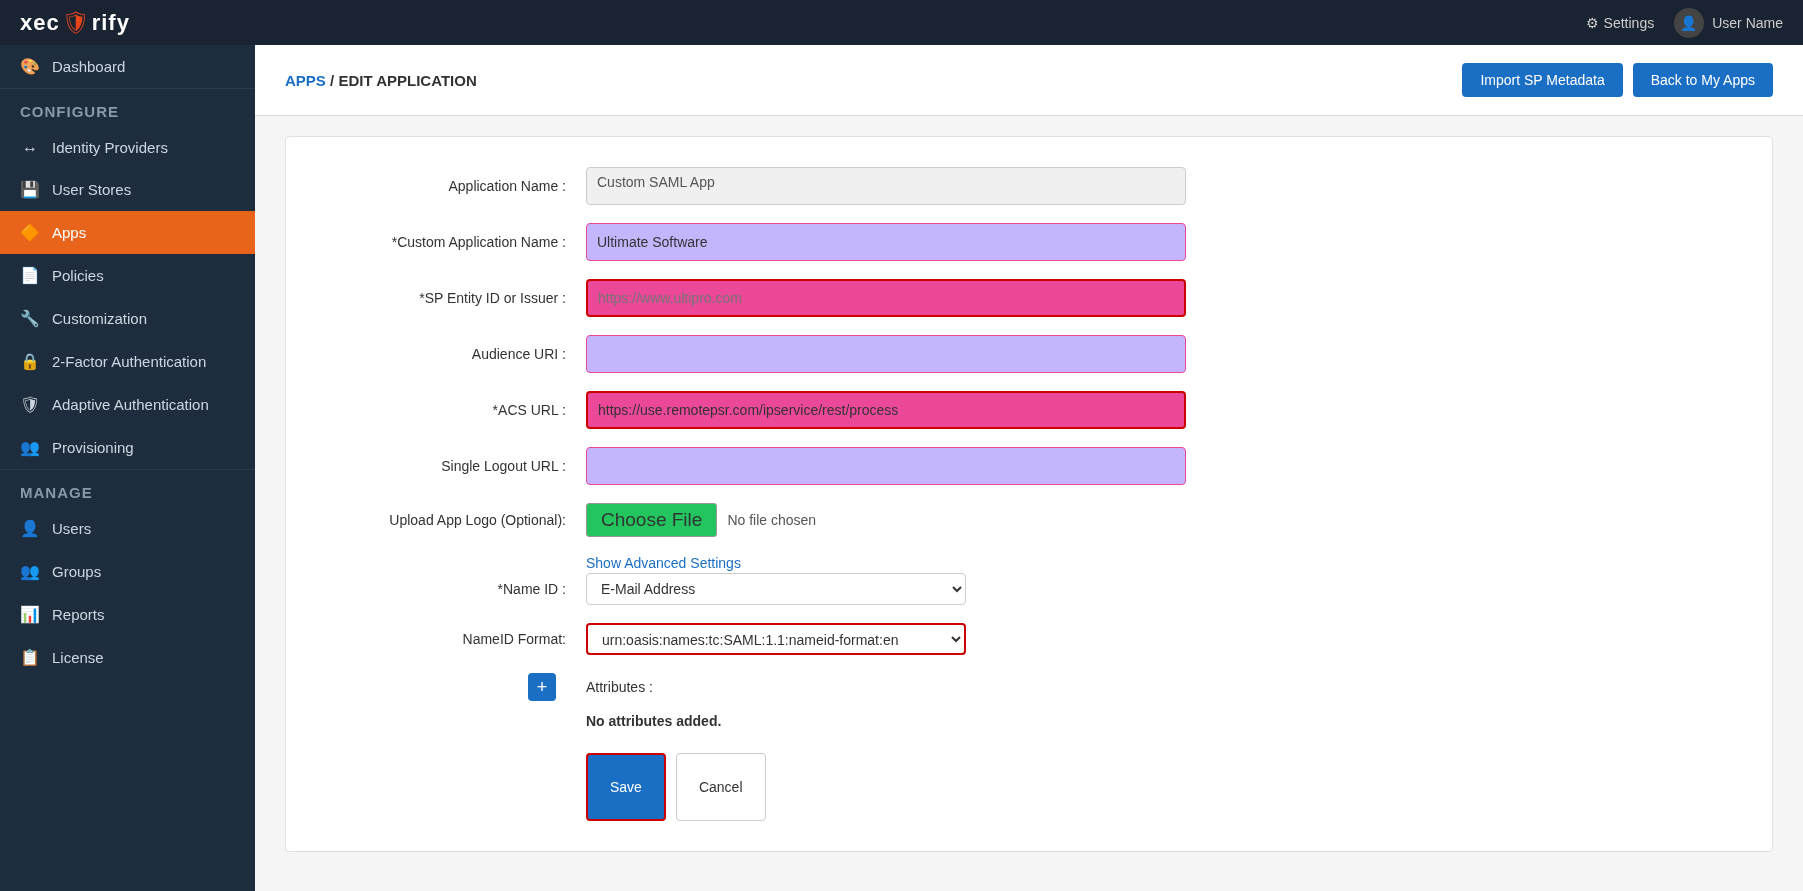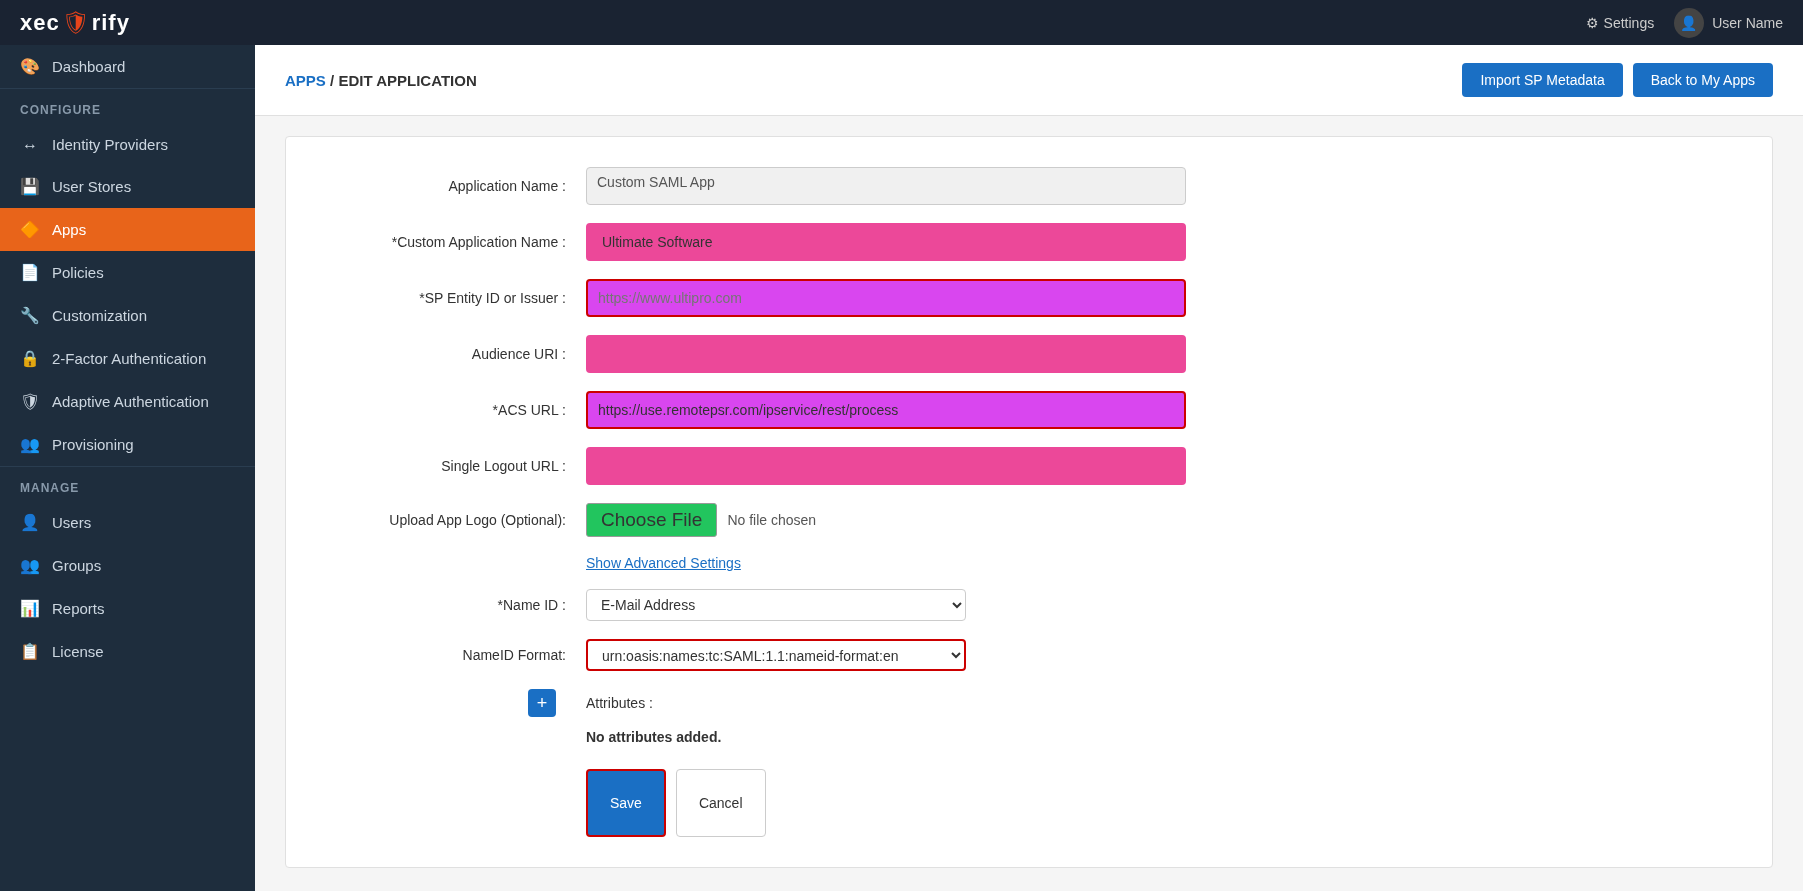--- a/index.html
+++ b/index.html
@@ -73,21 +73,21 @@
     .sidebar {
       width: 255px;
       background: #1e2d3d;
       flex-shrink: 0;
       overflow-y: auto;
       display: flex;
       flex-direction: column;
     }
     .sidebar-section-label {
       color: #8899aa;
-      font-size: 12px;
+      font-size: 15px;
       font-weight: bold;
       padding: 14px 20px 6px 20px;
       text-transform: uppercase;
       letter-spacing: 1px;
       border-top: 1px solid #2a3d50;
     }
     .sidebar-item {
       display: flex;
       align-items: center;
       gap: 12px;
@@ -167,31 +167,31 @@
       font-size: 14px;
       color: #333;
       flex-shrink: 0;
       text-align: right;
       padding-right: 20px;
     }
     .form-control {
       flex: 1;
       max-width: 600px;
       height: 38px;
-      border: 6px solid #ec4899;
+      border: 1px solid #ec4899;
       border-radius: 4px;
       padding: 6px 10px;
       font-size: 14px;
       color: #333;
-      background: #ec4899;
+      background: #c4b5fd;
       outline: none;
     }
     .form-control.has-border-red {
       border: 2px solid #cc0000;
-      background: #d946ef;
+      background: #ec4899;
     }
     .form-control-readonly {
       flex: 1;
       max-width: 600px;
       height: 38px;
       border: 1px solid #ccc;
       border-radius: 4px;
       padding: 6px 10px;
       font-size: 14px;
       color: #555;
@@ -215,22 +215,21 @@
     .no-file-text {
       font-size: 14px;
       color: #555;
     }
 
     .show-advanced-link {
       margin-left: 260px;
       color: #1a6fc4;
       font-size: 14px;
       cursor: pointer;
-      margin-bottom: 18px;
-      text-decoration: underline;
+      margin-bottom: 2px;
     }
 
     .form-select {
       flex: 1;
       max-width: 380px;
       height: 32px;
       border: 1px solid #ccc;
       border-radius: 4px;
       padding: 6px 10px;
       font-size: 14px;

